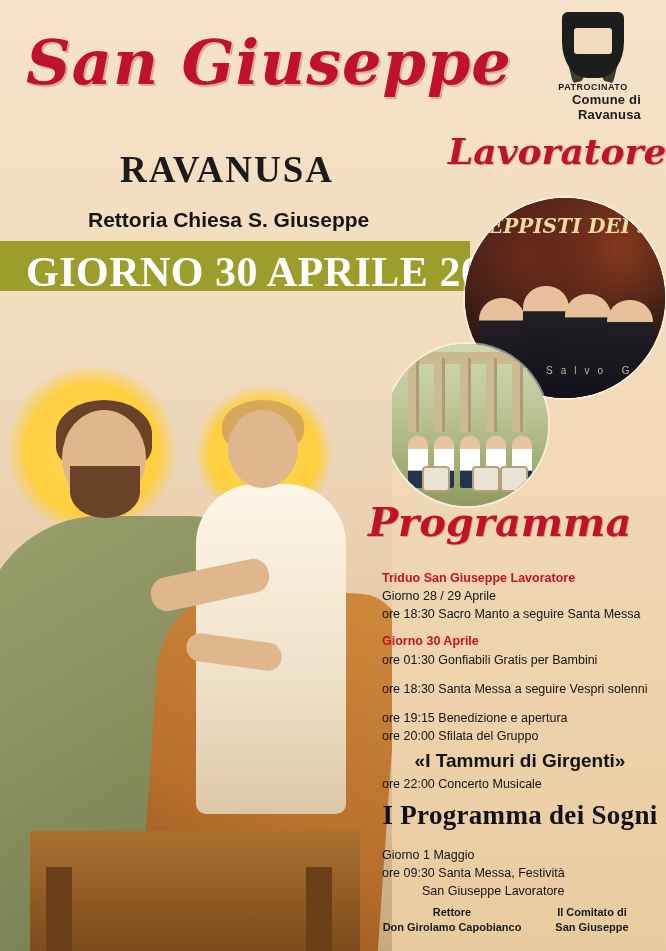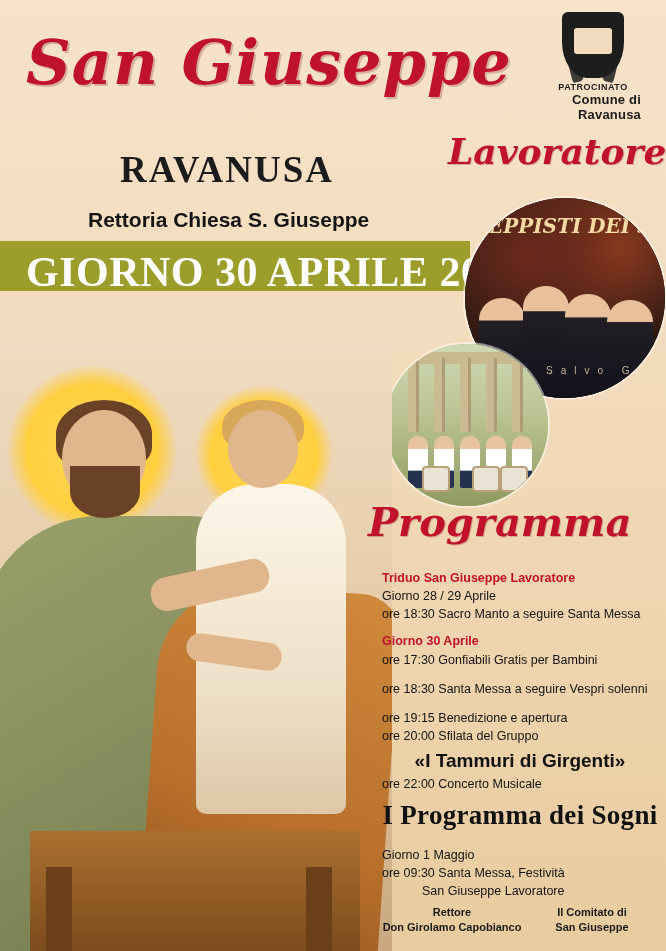--- a/index.html
+++ b/index.html
@@ -456,21 +456,21 @@
   </div>
 
   <div class="programma-title">Programma</div>
 
   <div class="prog">
     <div class="sect">Triduo San Giuseppe Lavoratore</div>
     <div class="line">Giorno 28 / 29 Aprile</div>
     <div class="line">ore 18:30 Sacro Manto a seguire Santa Messa</div>
 
     <div class="sect">Giorno 30 Aprile</div>
-    <div class="line">ore 17:30 Gonfiabili Gratis per Bambini</div>
+    <div class="line">ore 01:30 Gonfiabili Gratis per Bambini</div>
     <div class="gap"></div>
     <div class="line">ore 18:30 Santa Messa a seguire Vespri solenni</div>
     <div class="gap"></div>
     <div class="line">ore 19:15 Benedizione e apertura</div>
     <div class="line">ore 20:00 Sfilata del Gruppo</div>
 
     <div class="highlight-small">«I Tammuri di Girgenti»</div>
     <div class="line">ore 22:00 Concerto Musicale</div>
     <div class="highlight-big">I Programma dei Sogni</div>
 

